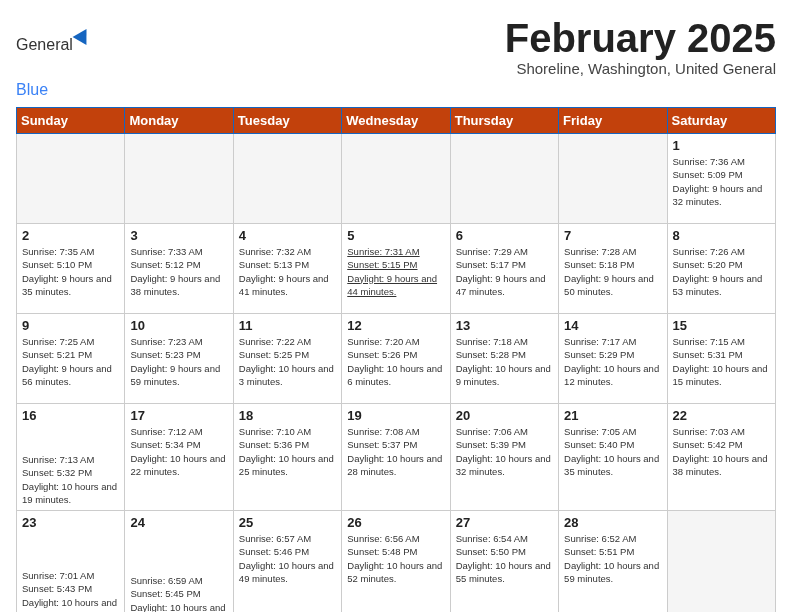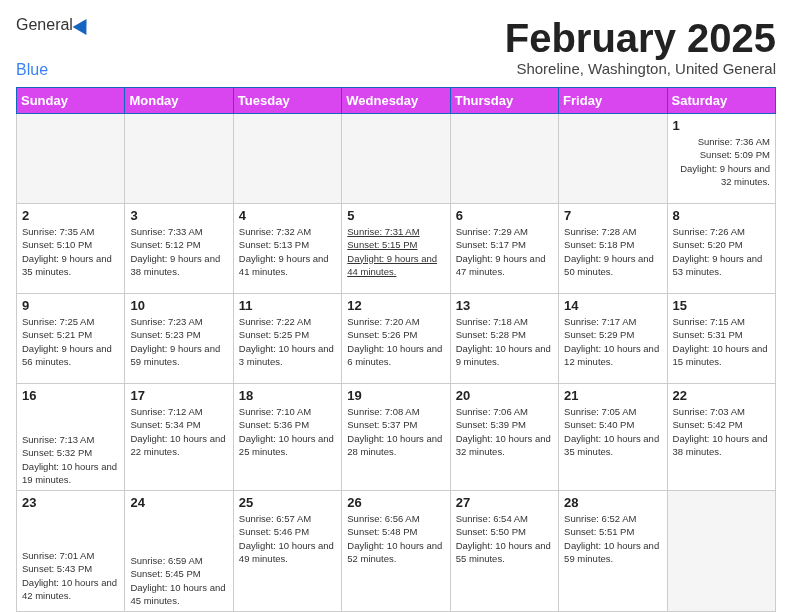--- a/index.html
+++ b/index.html
@@ -14,21 +14,21 @@
       display: flex;
       align-items: flex-start;
       justify-content: space-between;
       margin-bottom: 8px;
     }
     .logo {
       display: flex;
       flex-direction: column;
       align-items: flex-start;
     }
-    .logo-general { color: #333; }
+    .logo-general { color: #333; margin-top: 20px; }
     .logo-blue { color: #3b82f6; margin-top: 27px; }
     .logo-triangle {
       width: 0;
       height: 0;
       border-left: 8px solid transparent;
       border-right: 8px solid transparent;
       border-bottom: 14px solid #1565c0;
       display: inline-block;
       margin-left: 2px;
       transform: rotate(30deg);
@@ -49,21 +49,21 @@
     .location {
       font-size: 15px;
       color: #444;
     }
     .calendar {
       width: 100%;
       border-collapse: collapse;
       table-layout: fixed;
     }
     .calendar th {
-      background: #d946ef;
+      background: #c2410c;
       color: #fff;
       font-size: 13px;
       font-weight: bold;
       padding: 5px 4px;
       text-align: left;
       border: 1px solid #1565c0;
     }
     .calendar td {
       vertical-align: top;
       border: 1px solid #ccc;
@@ -121,21 +121,21 @@
   <tbody id="calendar-body">
   <tr>
         <td class="empty"></td>
         <td class="empty"></td>
         <td class="empty"></td>
         <td class="empty"></td>
         <td class="empty"></td>
         <td class="empty"></td>
         <td>
           <span class="day-num">1</span>
-          <div class="day-info" style="white-space: pre-line; text-align: right;">Sunrise: 7:36 AM
+          <div class="day-info" style="white-space: pre-line;">Sunrise: 7:36 AM
 Sunset: 5:09 PM
 Daylight: 9 hours and 32 minutes.</div>
         </td>
       </tr>
       <tr>
         <td>
           <span class="day-num">2</span>
           <div class="day-info" style="white-space: pre-line;">Sunrise: 7:35 AM
 Sunset: 5:10 PM
 Daylight: 9 hours and 35 minutes.</div>

